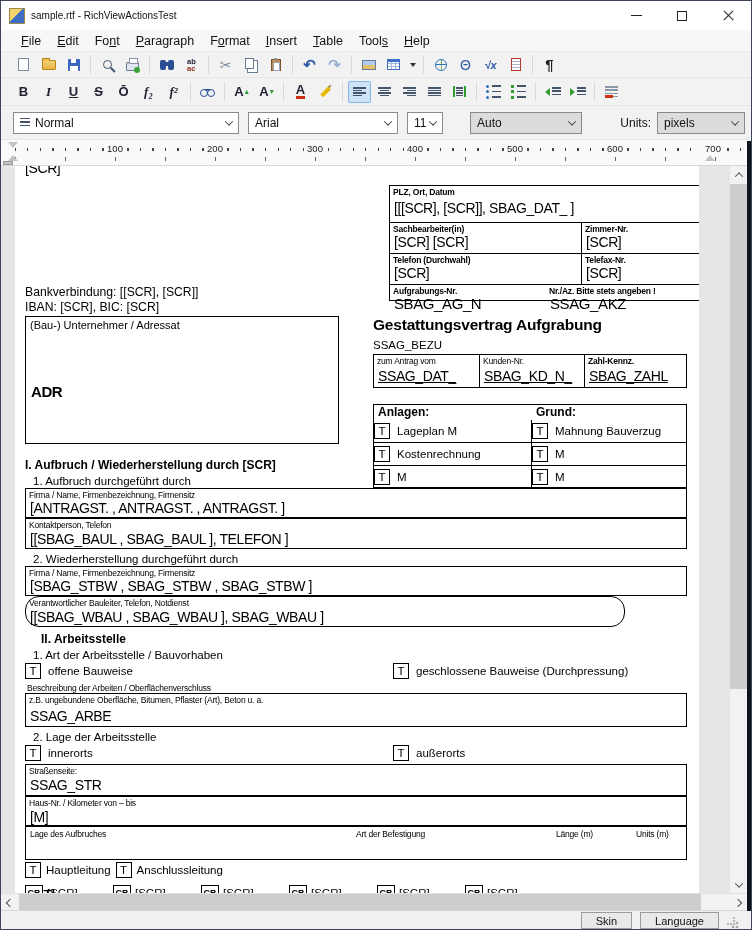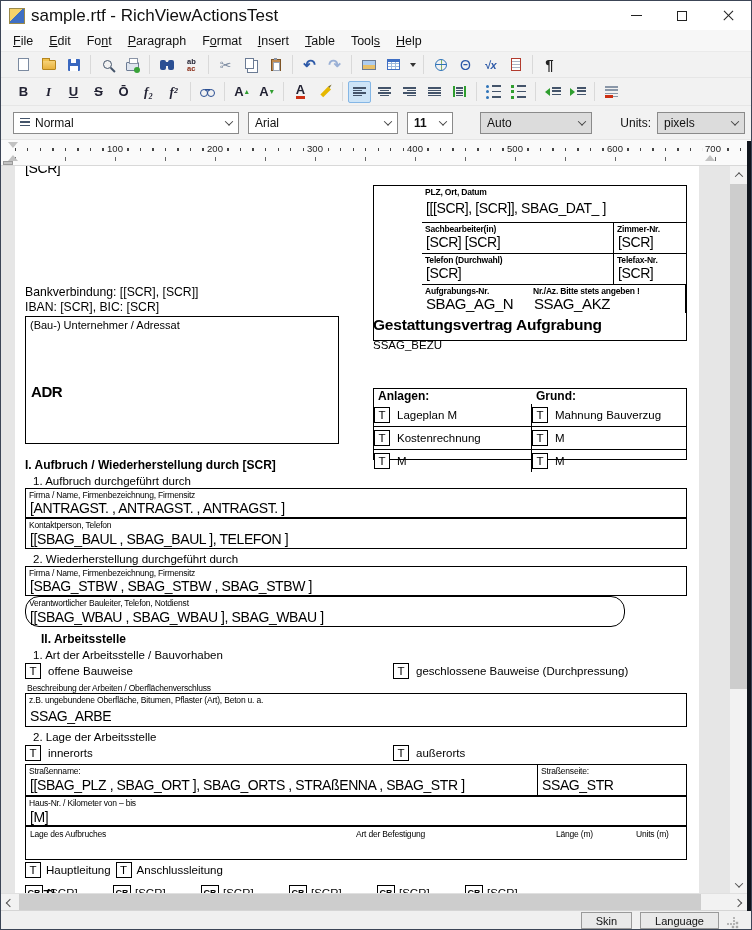--- a/index.html
+++ b/index.html
@@ -1,30 +1,30 @@
 <!DOCTYPE html>
 <html><head>
 <meta charset="utf-8">
 <style>
   html,body{margin:0;padding:0;background:#888;}
   *{box-sizing:border-box;font-family:"Liberation Sans",sans-serif;}
   #win{position:relative;width:752px;height:930px;background:#f2f2f2;border:1px solid #3c4556;overflow:hidden;}
   
   .titlebar{height:29px;background:#fff;display:flex;align-items:center;padding-left:8px;}
   .appicon{width:16px;height:16px;border:1px solid #9a8a4a;background:linear-gradient(135deg,#f6d26a 0 46%,#3f6fc4 46% 100%);margin-right:6px;flex:0 0 auto;}
-  .wtitle{font-size:17px;color:#111;}
+  .wtitle{font-size:10px;color:#111;}
   .wbtns{margin-left:auto;display:flex;height:100%;}
   .wbtn{width:46px;height:100%;display:flex;align-items:center;justify-content:center;}
   .min-g{width:11px;height:1.5px;background:#222;}
   .max-g{width:10px;height:10px;border:1.2px solid #222;}
   .cls-g{position:relative;width:13px;height:13px;}
   .cls-g::before,.cls-g::after{content:"";position:absolute;left:0;top:6px;width:13px;height:1.3px;background:#222;}
   .cls-g::before{transform:rotate(45deg);} .cls-g::after{transform:rotate(-45deg);}
   
-  .menubar{height:22px;background:#f7f7f7;display:flex;align-items:center;padding-left:4px;border-bottom:1px solid #eaeaea;font-size:12.5px;color:#111;}
+  .menubar{height:22px;background:#f7f7f7;display:flex;align-items:center;padding-left:12px;border-bottom:1px solid #eaeaea;font-size:12.5px;color:#111;}
   .mitem{padding:2px 8px;}
   .mn{text-decoration:underline;}
   
   .tb{display:flex;align-items:center;background:#f2f2f2;padding-left:10px;}
   .tb1{height:26px;border-bottom:1px solid #e6e6e6;}
   .tb2{height:28px;border-bottom:1px solid #e6e6e6;}
   .tbi{min-width:23px;height:22px;display:flex;align-items:center;justify-content:center;margin:0 1px;font-size:13px;color:#3f4f63;position:relative;}
   .sep{width:1px;height:19px;background:#d9d9d9;margin:0 4px;flex:0 0 auto;}
   .active-btn{background:#cde4f7;border:1px solid #84b6e5;border-radius:2px;}
   
@@ -381,21 +381,21 @@
   <div class="combobar">
     <div class="combo" style="width:226px;">
       <div class="mini-lines" style="width:10px;height:10px;margin-right:5px;"></div>
       <span>Normal</span>
       <div class="cchev"></div>
     </div>
     <div class="combo" style="width:150px;">
       <span>Arial</span>
       <div class="cchev"></div>
     </div>
-    <div class="combo" style="width:46px;font-weight:bold;">
+    <div class="combo" style="width:36px;">
       <span>11</span>
       <div class="cchev"></div>
     </div>
     <div class="combo gray" style="width:112px;margin-left:18px;">
       <span>Auto</span>
       <div class="cchev"></div>
     </div>
     <span class="ulabel">Units:</span>
     <div class="combo gray" style="width:88px;margin-right:6px;">
       <span>pixels</span>
@@ -425,21 +425,21 @@
       <div class="abs val" style="left:10px;top:-6px;">[SCR]</div>
 
       <div class="abs txt12" style="left:10px;top:119px;">Bankverbindung: [[SCR], [SCR]]</div>
       <div class="abs txt12" style="left:10px;top:134px;">IBAN: [SCR], BIC: [SCR]</div>
 
       <div class="box" style="left:10px;top:150px;width:314px;height:128px;">
         <div class="abs lbl11" style="left:4px;top:2px;">(Bau-) Unternehmer / Adressat</div>
         <div class="abs val15" style="left:5px;top:66px;font-weight:bold;">ADR</div>
       </div>
 
-      <div class="box" style="left:358px;top:19px;width:314px;height:156px;padding-left:48px;">
+      <div class="box" style="left:374px;top:19px;width:314px;height:116px;">
         <div class="cell" style="height:36px;">
           <div class="abs lbl8b" style="left:3px;top:1px;">PLZ, Ort, Datum</div>
           <div class="abs val" style="left:4px;top:14px;">[[[SCR], [SCR]], SBAG_DAT_ ]</div>
         </div>
         <div style="display:flex;height:31px;border-top:1px solid #000;">
           <div class="cell" style="width:192px;border-right:1px solid #000;">
             <div class="abs lbl8b" style="left:3px;top:1px;">Sachbearbeiter(in)</div>
             <div class="abs val" style="left:4px;top:11px;">[SCR] [SCR]</div>
           </div>
           <div class="cell" style="flex:1;">
@@ -465,22 +465,36 @@
           <div class="cell" style="width:156px;border-right:1px solid #000;">
             <div class="abs lbl8b" style="left:3px;top:1px;">Nr./Az. Bitte stets angeben !</div>
             <div class="abs val15" style="left:4px;top:10px;">SSAG_AKZ</div>
           </div>
         </div>
       </div>
 
       <div class="abs bigtitle" style="left:358px;top:150px;">Gestattungsvertrag Aufgrabung</div>
       <div class="abs sub12" style="left:358px;top:173px;">SSAG_BEZU</div>
 
-
-      <div class="box" style="left:358px;top:222px;width:314px;height:72px;">
+      <div class="box" style="left:358px;top:188px;width:314px;height:34px;display:flex;">
+        <div class="cell" style="width:106px;border-right:1px solid #000;">
+          <div class="abs lbl8" style="left:3px;top:1px;">zum Antrag vom</div>
+          <div class="abs val und" style="left:4px;top:13px;">SSAG_DAT_</div>
+        </div>
+        <div class="cell" style="width:105px;border-right:1px solid #000;">
+          <div class="abs lbl8" style="left:3px;top:1px;">Kunden-Nr.</div>
+          <div class="abs val und" style="left:4px;top:13px;">SBAG_KD_N_</div>
+        </div>
+        <div class="cell" style="flex:1;">
+          <div class="abs lbl8b" style="left:3px;top:1px;">Zahl-Kennz.</div>
+          <div class="abs val und" style="left:4px;top:13px;">SBAG_ZAHL</div>
+        </div>
+      </div>
+
+      <div class="box" style="left:358px;top:238px;width:314px;height:84px;">
         <div style="display:flex;height:15px;">
           <div class="hd12" style="width:158px;padding-left:4px;">Anlagen:</div>
           <div class="hd12" style="flex:1;padding-left:4px;">Grund:</div>
         </div>
         <div style="display:flex;height:23px;border-bottom:1px solid #000;">
           <div style="width:158px;border-right:1px solid #000;display:flex;align-items:center;gap:7px;">
               <span class="cbx">T</span>
               <span class="cblab">Lageplan M</span>
             </div>
           <div style="flex:1;display:flex;align-items:center;gap:7px;">
@@ -549,24 +563,20 @@
       <div class="cbrow" style="left:10px;top:579px;">
         <span class="cbx">T</span>
         <span class="cblab">innerorts</span>
       </div>
       <div class="cbrow" style="left:378px;top:579px;">
         <span class="cbx">T</span>
         <span class="cblab">außerorts</span>
       </div>
 
       <div class="box" style="left:10px;top:598px;width:662px;height:32px;display:flex;">
-        <div class="cell" style="width:512px;border-right:1px solid #000;">
-          <div class="abs lbl8" style="left:3px;top:1px;">Straßenname:</div>
-          <div class="abs val" style="left:4px;top:12px;">[[SBAG_PLZ , SBAG_ORT ], SBAG_ORTS , STRAßENNA , SBAG_STR  ]</div>
-        </div>
         <div class="cell" style="flex:1;">
           <div class="abs lbl8" style="left:3px;top:1px;">Straßenseite:</div>
           <div class="abs val" style="left:4px;top:12px;">SSAG_STR</div>
         </div>
       </div>
 
       <div class="box" style="left:10px;top:630px;width:662px;height:30px;">
         <div class="abs lbl8" style="left:3px;top:1px;">Haus-Nr. / Kilometer  von – bis</div>
         <div class="abs val" style="left:4px;top:12px;">[M]</div>
       </div>

